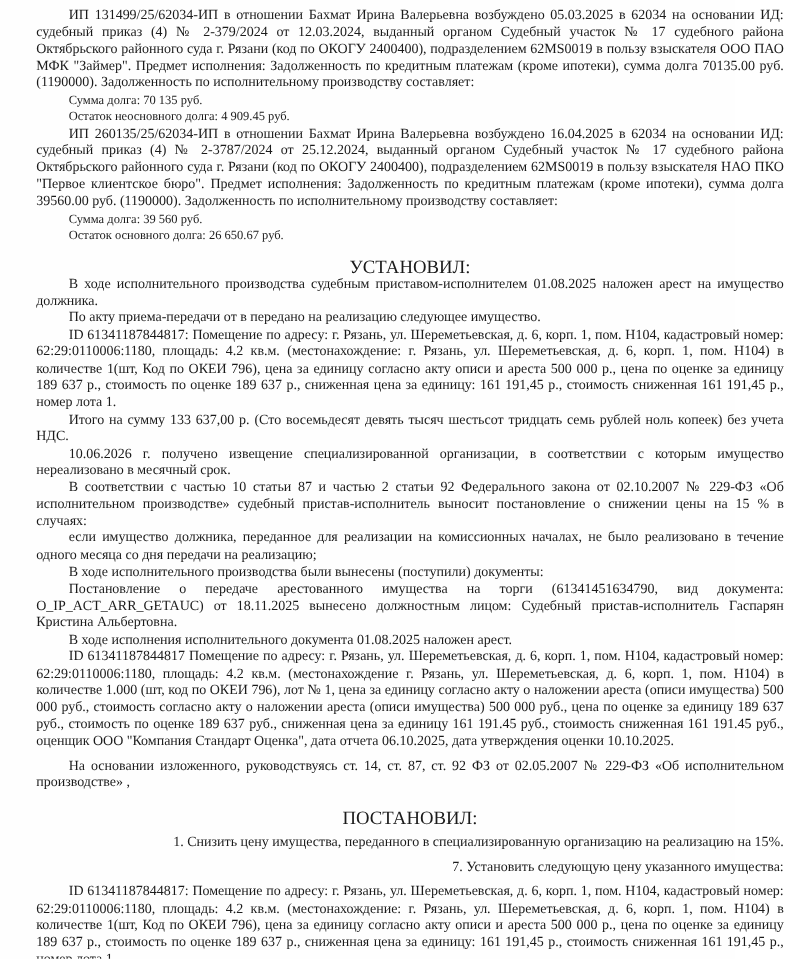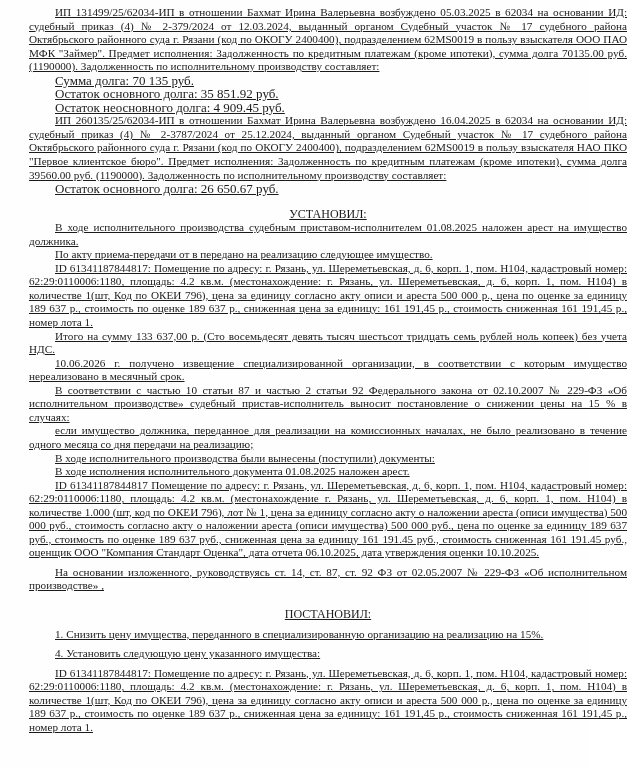--- a/index.html
+++ b/index.html
@@ -14,102 +14,102 @@
     overflow: hidden;
     font-family: "Liberation Serif", "DejaVu Serif", serif;
     color: #1b1b1b;
   }
   .page {
     width: 588px;
     height: 767px;
     box-sizing: border-box;
     padding: 6px 13px 0 29px;
     background: #fefefe;
-    text-decoration: underline;
   }
   .doc-body {
     width: 598px;
   }
   p.para {
     margin: 0;
     padding: 0;
     font-size: 11.2px;
     line-height: 13.55px;
     text-align: justify;
     text-justify: inter-word;
     text-indent: 26px;
     -webkit-hyphens: none;
     hyphens: none;
     word-spacing: 0px;
   }
   p.sum-line {
     margin: 0;
     padding: 0;
-    font-size: 13px;
+    font-size: 10px;
     line-height: 13.55px;
     text-align: left;
     text-indent: 26px;
   }
   p.center-head {
     margin: 0;
     padding: 0;
-    font-size: 12px;
+    font-size: 15px;
     line-height: 13.55px;
     text-align: center;
     text-indent: 0;
   }
   .gap-sm { height: 6px; }
   .gap-md { height: 12px; }
   .gap-lg { height: 15px; }
   .num-item {
     margin: 0;
     padding: 0;
     font-size: 11.2px;
     line-height: 13.55px;
-    text-align: left;
+    text-align: right;
     text-indent: 26px;
   }
 </style>
 </head>
 <body>
 
 <div class="page">
   <div class="doc-body">
 
     <p class="para">ИП 131499/25/62034-ИП в отношении Бахмат Ирина Валерьевна возбуждено 05.03.2025 в 62034 на основании ИД: судебный приказ (4) № 2-379/2024 от 12.03.2024, выданный органом Судебный участок № 17 судебного района Октябрьского районного суда г. Рязани (код по ОКОГУ 2400400), подразделением 62MS0019 в пользу взыскателя ООО ПАО МФК "Займер". Предмет исполнения: Задолженность по кредитным платежам (кроме ипотеки), сумма долга 70135.00 руб. (1190000). Задолженность по исполнительному производству составляет:</p>
     <p class="sum-line">Сумма долга: 70 135 руб.</p>
-    <p class="sum-line">Остаток основного долга: 35 851.92 руб.</p>
     <p class="sum-line">Остаток неосновного долга: 4 909.45 руб.</p>
 
     <p class="para">ИП 260135/25/62034-ИП в отношении Бахмат Ирина Валерьевна возбуждено 16.04.2025 в 62034 на основании ИД: судебный приказ (4) № 2-3787/2024 от 25.12.2024, выданный органом Судебный участок № 17 судебного района Октябрьского районного суда г. Рязани (код по ОКОГУ 2400400), подразделением 62MS0019 в пользу взыскателя НАО ПКО "Первое клиентское бюро". Предмет исполнения: Задолженность по кредитным платежам (кроме ипотеки), сумма долга 39560.00 руб. (1190000). Задолженность по исполнительному производству составляет:</p>
+    <p class="sum-line">Сумма долга: 39 560 руб.</p>
     <p class="sum-line">Остаток основного долга: 26 650.67 руб.</p>
 
     <div class="gap-md"></div>
     <p class="center-head">УСТАНОВИЛ:</p>
 
     <p class="para">В ходе исполнительного производства судебным приставом-исполнителем 01.08.2025 наложен арест на имущество должника.</p>
     <p class="para">По акту приема-передачи от  в передано на реализацию следующее имущество.</p>
     <p class="para">ID 61341187844817: Помещение по адресу: г. Рязань, ул. Шереметьевская, д. 6, корп. 1, пом. Н104, кадастровый номер: 62:29:0110006:1180, площадь: 4.2 кв.м. (местонахождение: г. Рязань, ул. Шереметьевская, д. 6, корп. 1, пом. Н104) в количестве 1(шт, Код по ОКЕИ 796), цена за единицу согласно акту описи и ареста 500 000 р., цена по оценке за единицу 189 637 р., стоимость по оценке 189 637 р., сниженная цена за единицу: 161 191,45 р., стоимость сниженная 161 191,45 р., номер лота 1.</p>
     <p class="para">Итого на сумму 133 637,00 р. (Сто восемьдесят девять тысяч шестьсот тридцать семь рублей ноль копеек) без учета НДС.</p>
     <p class="para">10.06.2026 г. получено извещение специализированной организации, в соответствии с которым имущество нереализовано в месячный срок.</p>
     <p class="para">В соответствии с частью 10 статьи 87 и частью 2 статьи 92 Федерального закона от 02.10.2007 № 229-ФЗ «Об исполнительном производстве» судебный пристав-исполнитель выносит постановление о снижении цены на 15 % в случаях:</p>
     <p class="para">если имущество должника, переданное для реализации на комиссионных началах, не было реализовано в течение одного месяца со дня передачи на реализацию;</p>
     <p class="para">В ходе исполнительного производства были вынесены (поступили) документы:</p>
+    <p class="para">Постановление о передаче арестованного имущества на торги (61341451634790, вид документа: O_IP_ACT_ARR_GETAUC) от 18.11.2025 вынесено должностным лицом: Судебный пристав-исполнитель Гаспарян Кристина Альбертовна.</p>
     <p class="para">В ходе исполнения исполнительного документа 01.08.2025 наложен арест.</p>
     <p class="para">ID 61341187844817 Помещение по адресу: г. Рязань, ул. Шереметьевская, д. 6, корп. 1, пом. Н104, кадастровый номер: 62:29:0110006:1180, площадь: 4.2 кв.м. (местонахождение г. Рязань, ул. Шереметьевская, д. 6, корп. 1, пом. Н104) в количестве 1.000 (шт, код по ОКЕИ 796), лот № 1, цена за единицу согласно акту о наложении ареста (описи имущества) 500 000 руб., стоимость согласно акту о наложении ареста (описи имущества) 500 000 руб., цена по оценке за единицу 189 637 руб., стоимость по оценке 189 637 руб., сниженная цена за единицу 161 191.45 руб., стоимость сниженная 161 191.45 руб., оценщик ООО "Компания Стандарт Оценка", дата отчета 06.10.2025, дата утверждения оценки 10.10.2025.</p>
 
     <div class="gap-sm"></div>
     <p class="para">На основании изложенного, руководствуясь ст. 14, ст. 87, ст. 92 ФЗ от 02.05.2007 № 229-ФЗ «Об исполнительном производстве» ,</p>
 
     <div class="gap-lg"></div>
     <p class="center-head">ПОСТАНОВИЛ:</p>
 
     <div class="gap-sm"></div>
     <p class="num-item">1. Снизить цену имущества, переданного в специализированную организацию на реализацию на 15%.</p>
 
     <div class="gap-sm"></div>
-    <p class="num-item">4. Установить следующую цену указанного имущества:</p>
+    <p class="num-item">7. Установить следующую цену указанного имущества:</p>
 
     <div class="gap-sm"></div>
     <p class="para">ID 61341187844817: Помещение по адресу: г. Рязань, ул. Шереметьевская, д. 6, корп. 1, пом. Н104, кадастровый номер: 62:29:0110006:1180, площадь: 4.2 кв.м. (местонахождение: г. Рязань, ул. Шереметьевская, д. 6, корп. 1, пом. Н104) в количестве 1(шт, Код по ОКЕИ 796), цена за единицу согласно акту описи и ареста 500 000 р., цена по оценке за единицу 189 637 р., стоимость по оценке 189 637 р., сниженная цена за единицу: 161 191,45 р., стоимость сниженная 161 191,45 р., номер лота 1.</p>
 
   </div>
 </div>
 
 </body></html>

